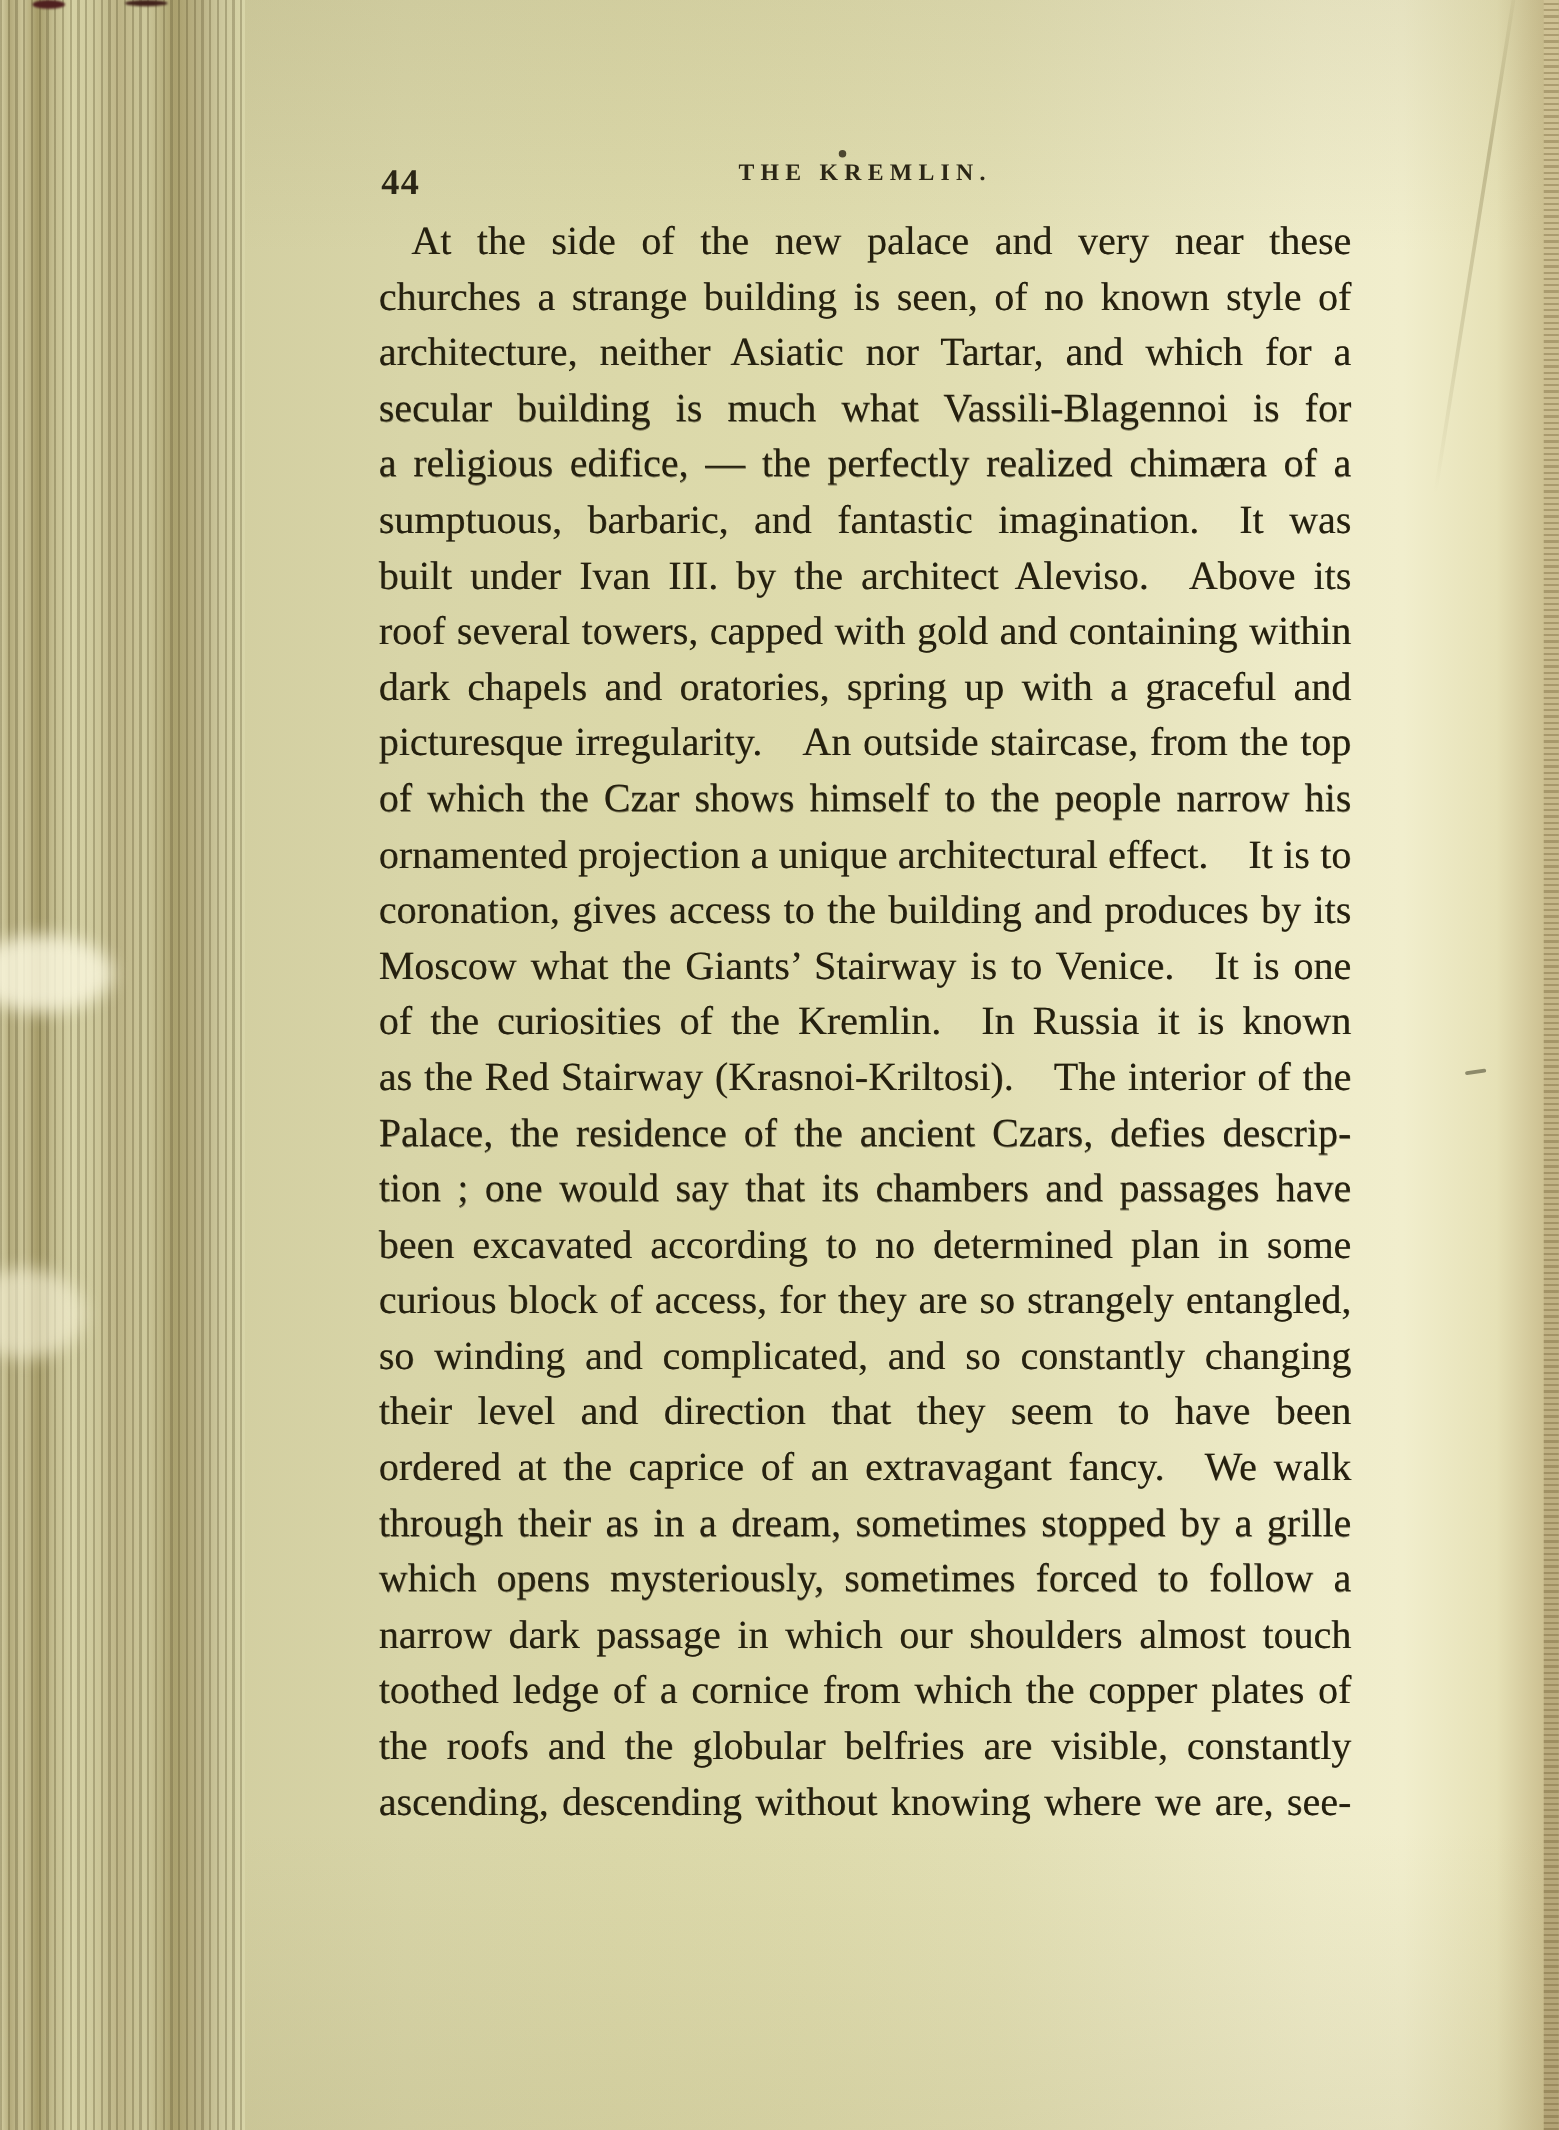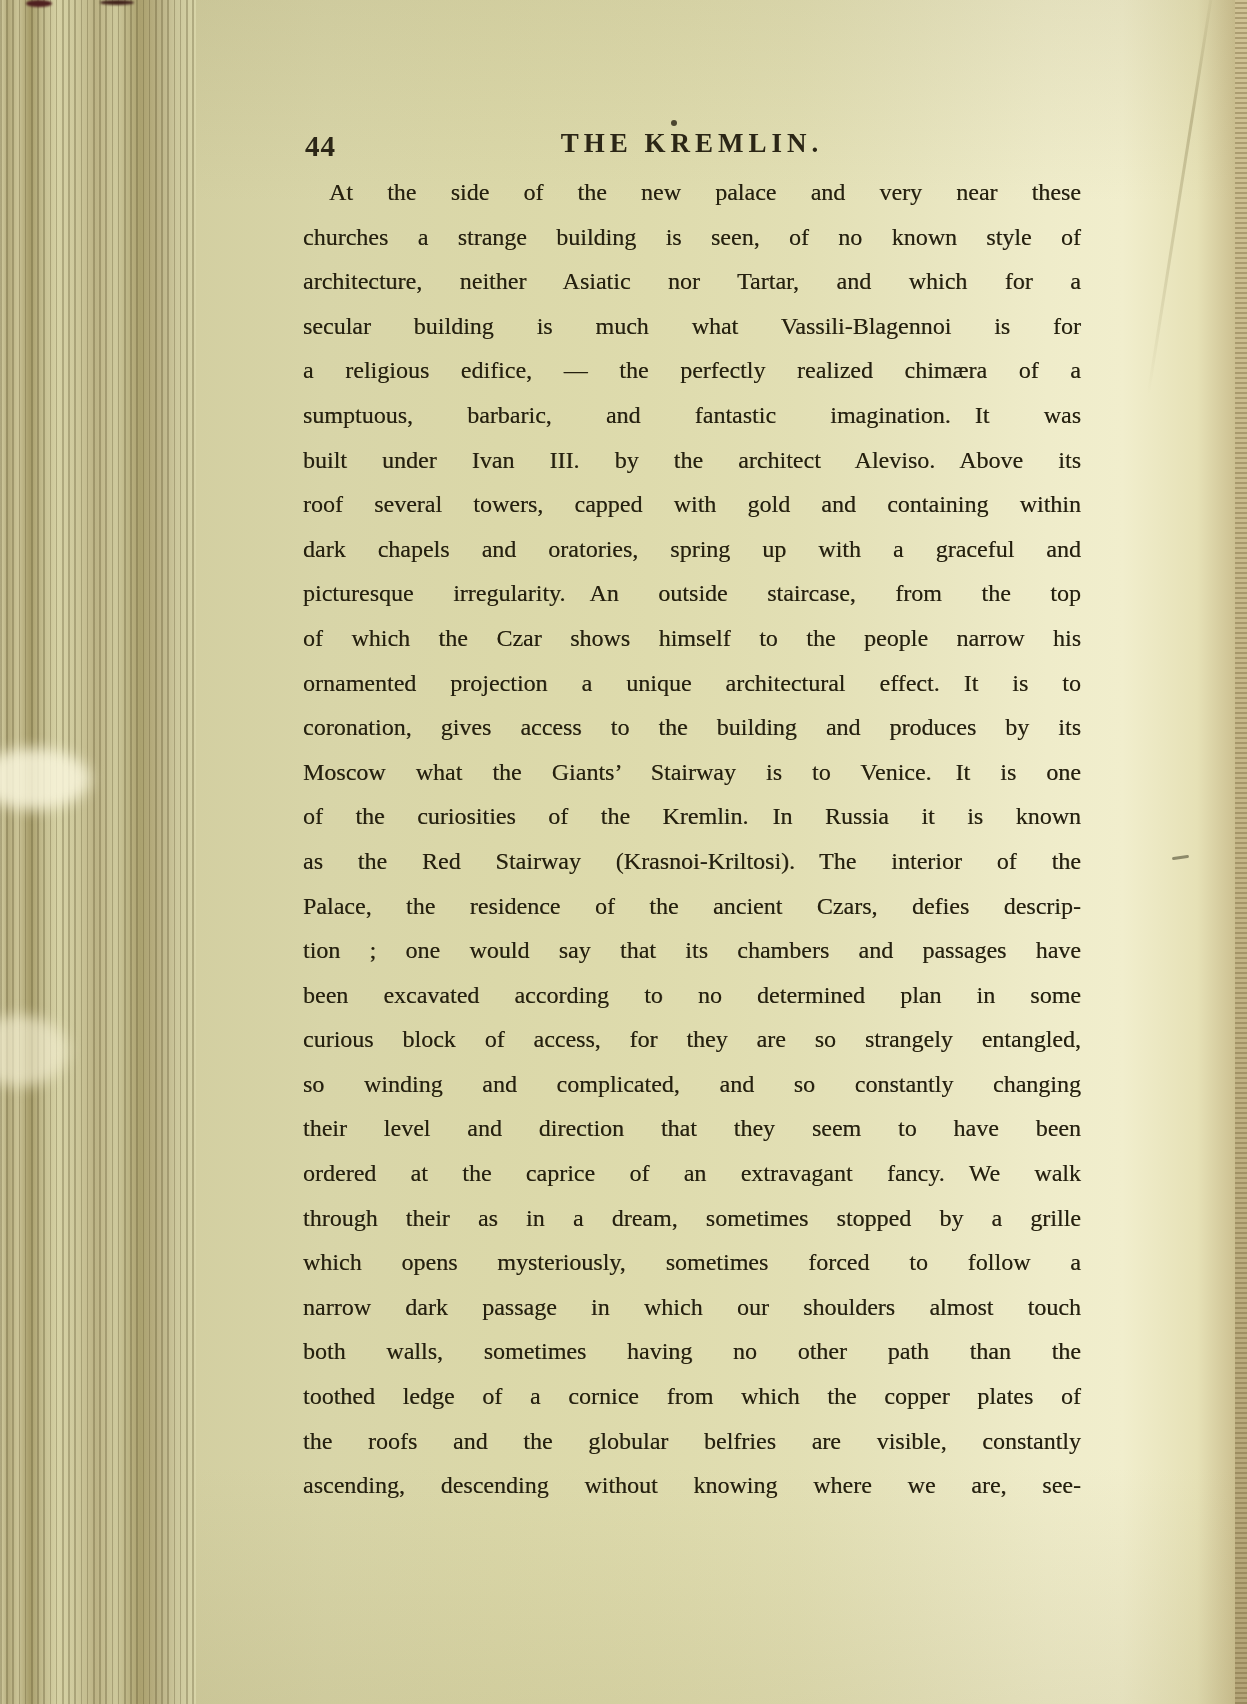--- a/index.html
+++ b/index.html
@@ -75,30 +75,30 @@
     position: absolute;
     left: 2px; top: 2px;
     font-size: 29px;
     font-weight: 700;
     letter-spacing: 1px;
   }
   .running-title {
     position: absolute;
     left: 0; right: 0; top: 0;
     text-align: center;
-    font-size: 27px;
+    font-size: 19px;
     font-weight: 700;
     letter-spacing: 5px;
   }
   .body-text {
     position: absolute;
     left: 303px; top: 170px;
     width: 778px;
     color: #25200f;
-    font-size: 24px;
+    font-size: 32px;
   }
   .line {
     line-height: 44.6px;
     text-align: justify;
     text-align-last: justify;
     text-shadow: 0.3px 0.3px 0.5px rgba(45,40,20,0.55);
   }
   .line.indent { text-indent: 26px; }
   .it { }
 </style>
@@ -141,18 +141,17 @@
     <div class="line">Palace, the residence of the ancient Czars, defies descrip-</div>
     <div class="line">tion ; one would say that its chambers and passages have</div>
     <div class="line">been excavated according to no determined plan in some</div>
     <div class="line">curious block of access, for they are so strangely entangled,</div>
     <div class="line">so winding and complicated, and so constantly changing</div>
     <div class="line">their level and direction that they seem to have been</div>
     <div class="line">ordered at the caprice of an extravagant fancy. We walk</div>
     <div class="line">through their as in a dream, sometimes stopped by a grille</div>
     <div class="line">which opens mysteriously, sometimes forced to follow a</div>
     <div class="line">narrow dark passage in which our shoulders almost touch</div>
-    <div class="line">both walls, sometimes having no other path than the</div>
     <div class="line">toothed ledge of a cornice from which the copper plates of</div>
     <div class="line">the roofs and the globular belfries are visible, constantly</div>
     <div class="line">ascending, descending without knowing where we are, see-</div>
   </main>
 </div>
 
 </body></html>

